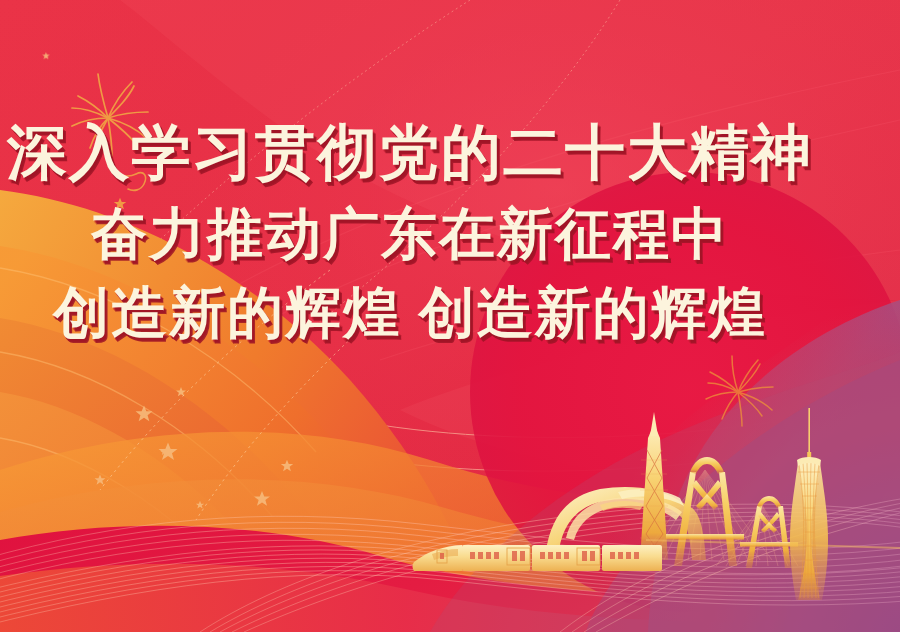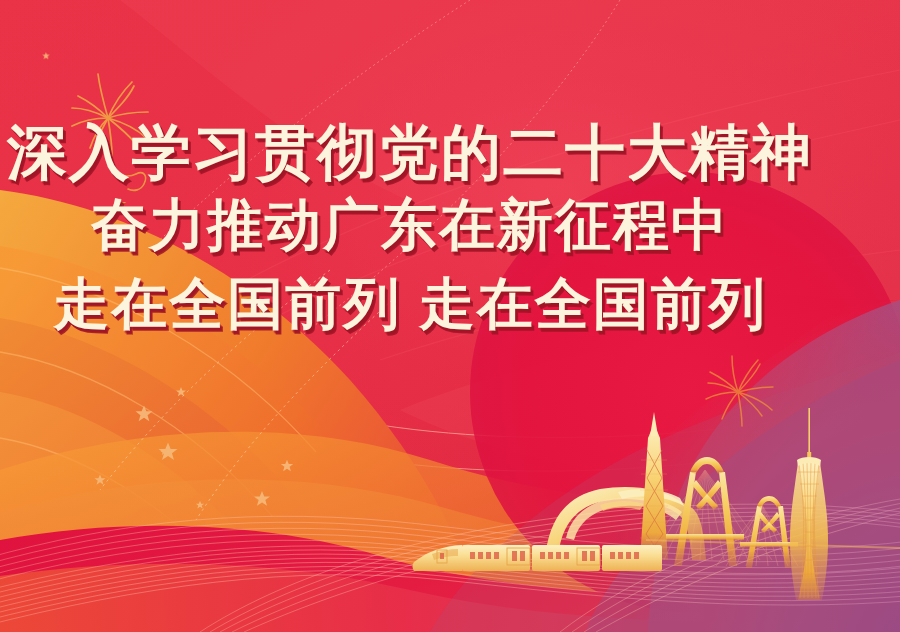--- a/index.html
+++ b/index.html
@@ -27,21 +27,21 @@
     color:#FCF4DD;
     letter-spacing:2px;
     white-space:nowrap;
     line-height:1.0;
     text-shadow:
        3px 4px 0 rgba(158,20,38,.85),
        2px 3px 0 rgba(175,25,42,.75),
        1px 2px 0 rgba(190,30,48,.65);
   }
   .hl-1{font-size:60px;}
-  .hl-2{font-size:56px;margin-top:14px;}
+  .hl-2{font-size:56px;margin-top:23px;}
   .hl-3{font-size:56px;margin-top:23px;}
 </style>
 </head>
 <body>
 
 <div id="poster">
 
   <svg class="layer" viewBox="0 0 900 632" preserveAspectRatio="none">
     <defs>
       <linearGradient id="gRedBase" x1="0" y1="0" x2="1" y2="1">
@@ -465,16 +465,16 @@
 
     <g fill="none" stroke="#FFD9A8" stroke-width="1" opacity="0.55" stroke-dasharray="2.5 3.5">
       <path d="M 330,270 C 250,330 170,400 100,490"></path>
       <path d="M 392,300 C 320,366 250,436 196,520"></path>
     </g>
   </svg>
 
   <div id="headline">
     <div class="hl-line hl-1">深入学习贯彻党的二十大精神</div>
     <div class="hl-line hl-2">奋力推动广东在新征程中</div>
-    <div class="hl-line hl-3">走在全国前列 走在全国前列</div>
+    <div class="hl-line hl-3">创造新的辉煌 创造新的辉煌</div>
   </div>
 
 </div>
 
 </body></html>

